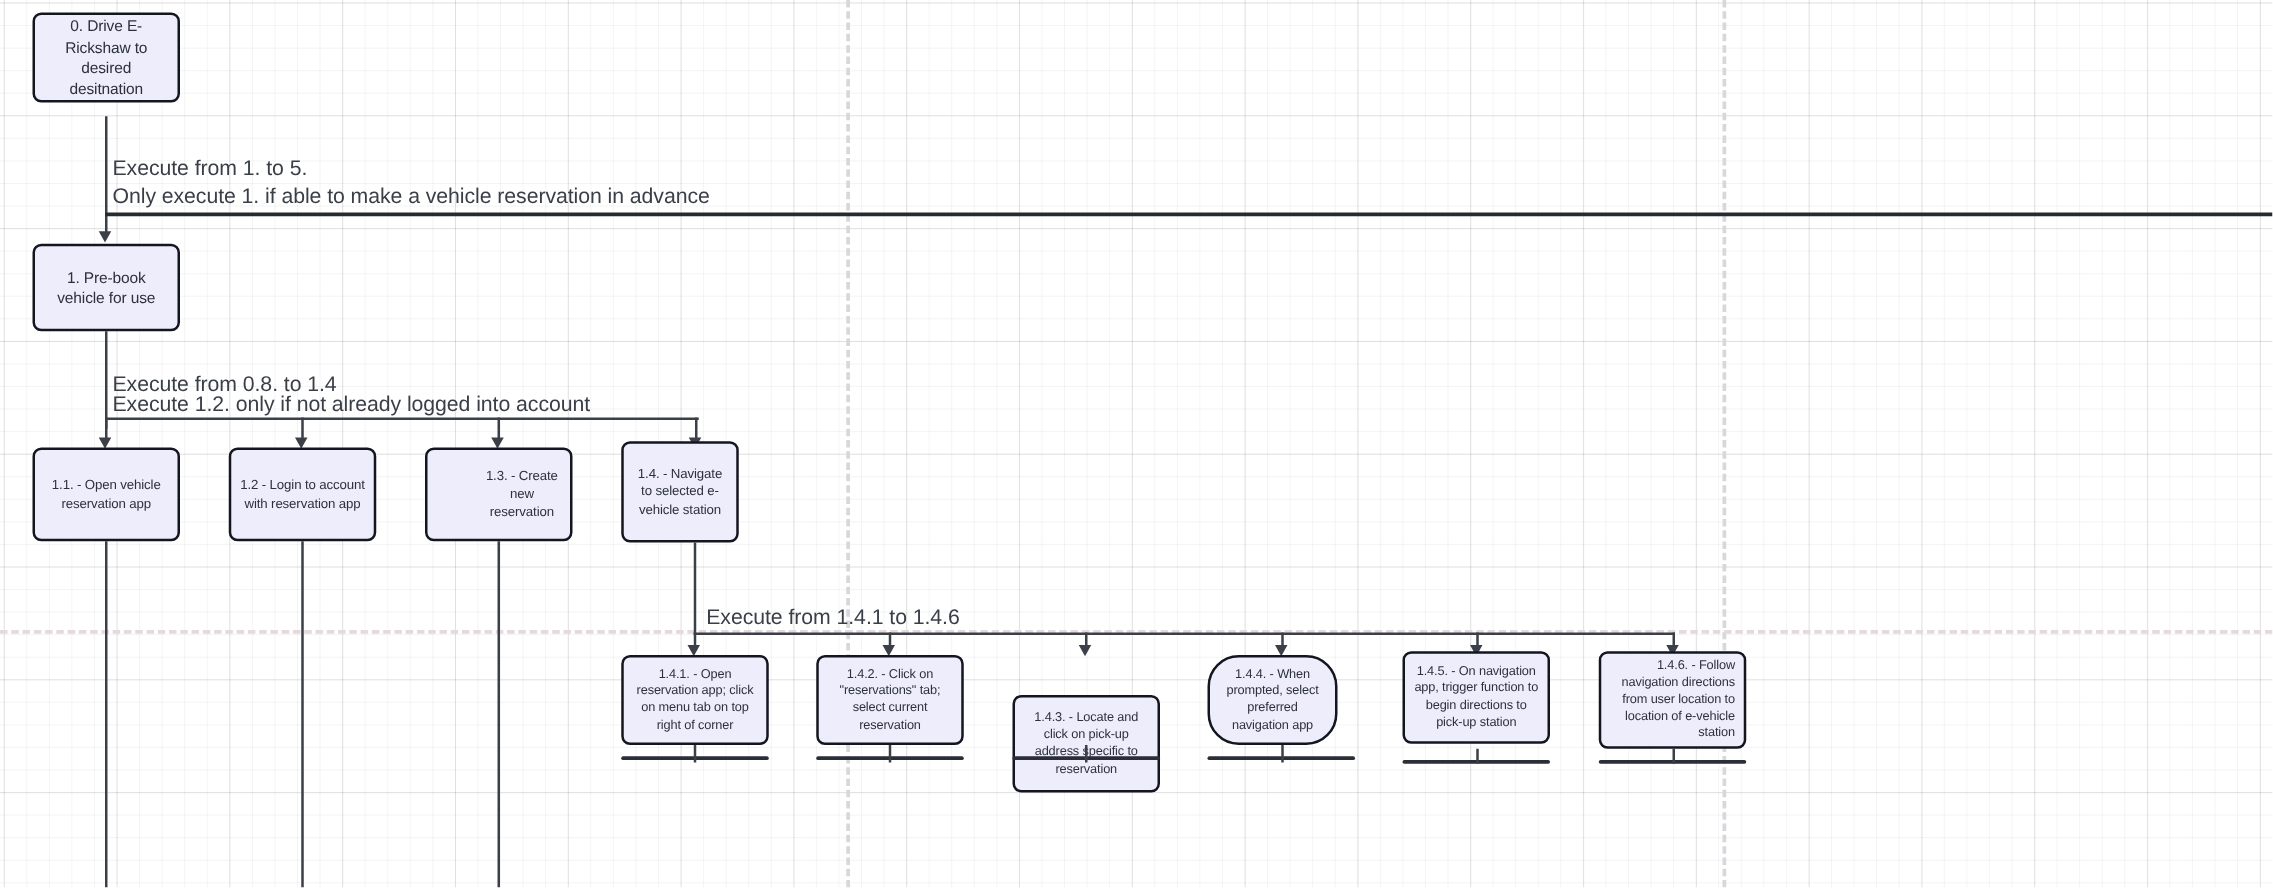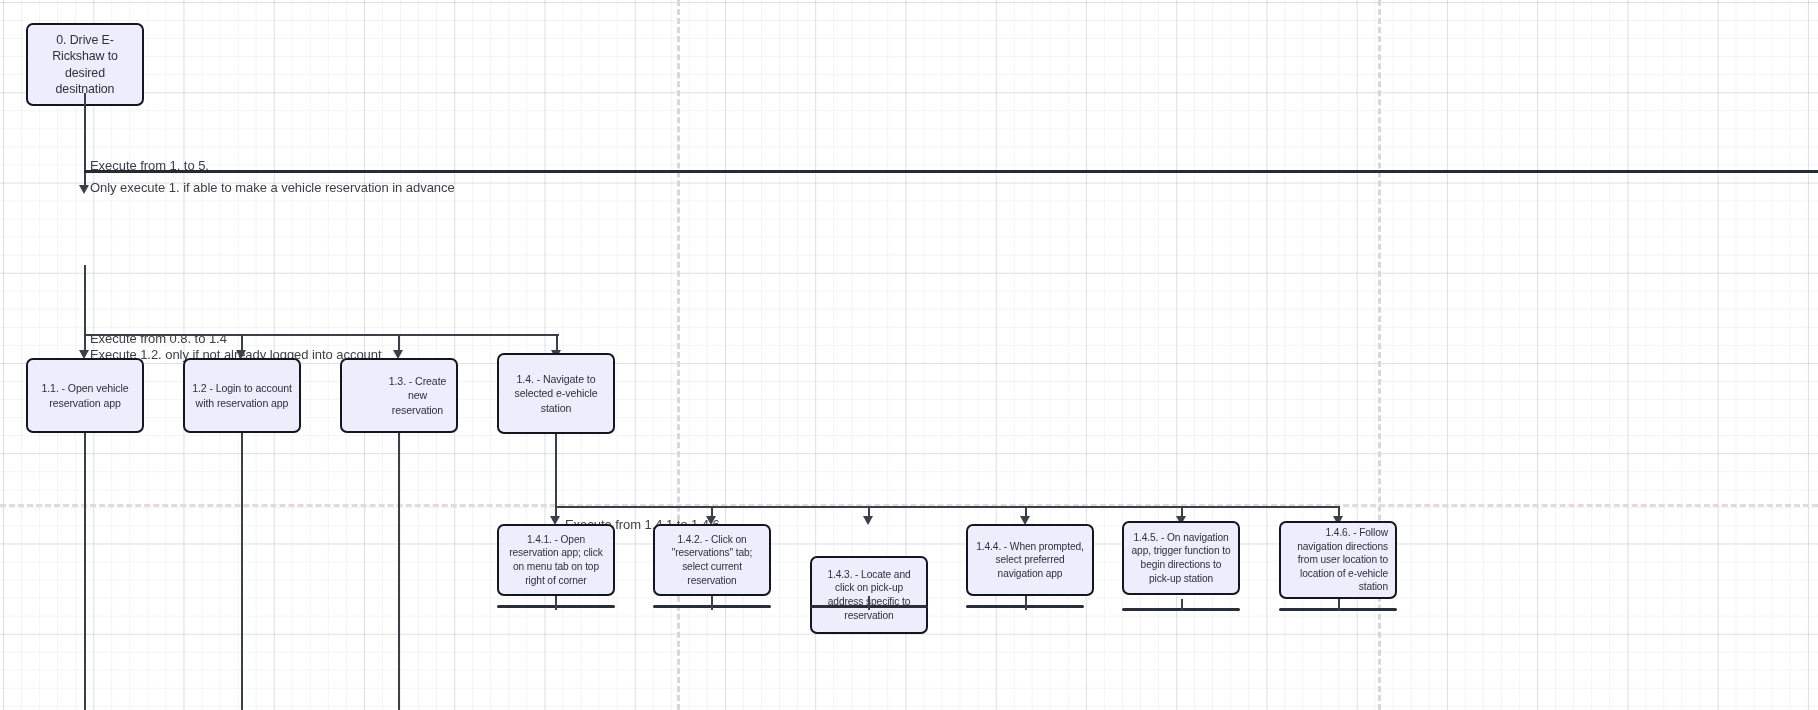--- a/index.html
+++ b/index.html
@@ -79,56 +79,58 @@
     position: absolute;
     width: 0; height: 0;
     border-left: 5.5px solid transparent;
     border-right: 5.5px solid transparent;
     border-top: 9px solid #3b4048;
   }
 
   
   .edge-label {
     position: absolute;
-    font-size: 13px;
+    font-size: 17px;
     color: #3a3f47;
     white-space: nowrap;
     letter-spacing: -0.05px;
-    margin-top: 33px;
   }
 
   
   .stub {
     position: absolute;
     height: 2.6px;
     background: #2a2e37;
     border-radius: 2px;
   }
 </style>
 </head>
 <body>
 
 <div id="canvas">
 
   <div class="guide-v" style="left:677px;"></div>
   <div class="guide-v" style="left:1378px;"></div>
   <div class="guide-h" style="top:504px;"></div>
 
-  <div class="node lvl0" style="left:26px; top:23px; width:118px; height:83px;">
+  <div class="node lvl0" style="left:26px; top:10px; width:118px; height:72px;">
     <span>0. Drive E-Rickshaw to desired desitnation</span>
   </div>
 
   <div class="edge-v" style="left:84px; top:93px; height:93px;"></div>
   <div class="arrow" style="left:79px; top:185px;"></div>
 
   <div class="edge-h thick" style="left:84px; top:170px; width:1734px; height:2.6px;"></div>
 
   <div class="edge-label" style="left:90px; top:125px;">Execute from 1. to 5.</div>
   <div class="edge-label" style="left:90px; top:147px;">Only execute 1. if able to make a vehicle reservation in advance</div>
 
+  <div class="node lvl1" style="left:26px; top:195px; width:118px; height:70px;">
+    <span>1. Pre-book vehicle for use</span>
+  </div>
 
   <div class="edge-v" style="left:84px; top:265px; height:78px;"></div>
   <div class="edge-h" style="left:84px; top:334px; width:475px;"></div>
 
   <div class="edge-label" style="left:90px; top:298px;">Execute from 0.8. to 1.4</div>
   <div class="edge-label" style="left:90px; top:314px;">Execute 1.2. only if not already logged into account</div>
 
   <div class="edge-v" style="left:84px; top:334px; height:20px;"></div>
   <div class="arrow" style="left:79px; top:350px;"></div>
 
@@ -146,21 +148,21 @@
   </div>
 
   <div class="node lvl2" style="left:183px; top:358px; width:118px; height:75px;">
     <span>1.2 - Login to account with reservation app</span>
   </div>
 
   <div class="node lvl2" style="left:340px; top:358px; width:118px; height:75px;padding-left:44px;">
     <span>1.3. - Create new reservation</span>
   </div>
 
-  <div class="node lvl2" style="left:497px; top:353px; width:118px; height:81px;">
+  <div class="node lvl2" style="left:497px; top:353px; width:94px; height:81px;">
     <span>1.4. - Navigate to selected e-vehicle station</span>
   </div>
 
   <div class="edge-v" style="left:84px; top:433px; height:277px;"></div>
   <div class="edge-v" style="left:241px; top:433px; height:277px;"></div>
   <div class="edge-v" style="left:398px; top:433px; height:277px;"></div>
 
   <div class="edge-v" style="left:555px; top:434px; height:74px;"></div>
   <div class="edge-h" style="left:555px; top:506px; width:785px;"></div>
 
@@ -189,21 +191,21 @@
   </div>
 
   <div class="node lvl3" style="left:653px; top:524px; width:118px; height:72px;">
     <span>1.4.2. - Click on "reservations" tab; select current reservation</span>
   </div>
 
   <div class="node lvl3" style="left:810px; top:524px; width:118px; height:78px;margin-top:32px;">
     <span>1.4.3. - Locate and click on pick-up address specific to reservation</span>
   </div>
 
-  <div class="node lvl3" style="left:966px; top:524px; width:128px; height:72px;">
+  <div class="node lvl3" style="left:966px; top:524px; width:104px; height:72px;border-radius:25px;">
     <span>1.4.4. - When prompted, select preferred navigation app</span>
   </div>
 
   <div class="node lvl3" style="left:1122px; top:521px; width:118px; height:74px;">
     <span>1.4.5. - On navigation app, trigger function to begin directions to pick-up station</span>
   </div>
 
   <div class="node lvl3" style="left:1279px; top:521px; width:118px; height:78px;text-align:right;">
     <span>1.4.6. - Follow navigation directions from user location to location of e-vehicle station</span>
   </div>

